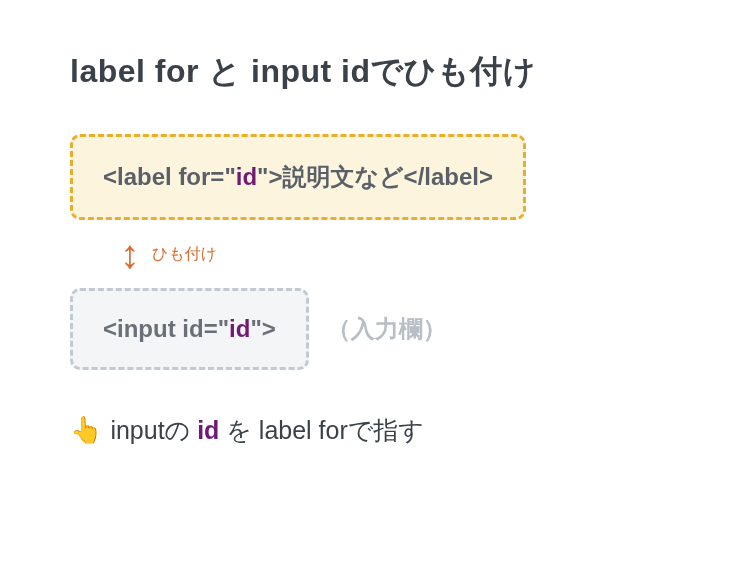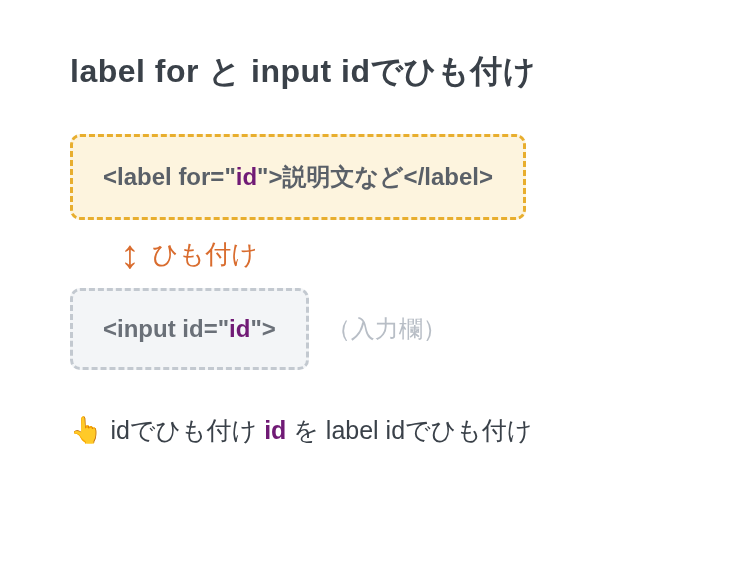--- a/index.html
+++ b/index.html
@@ -47,32 +47,32 @@
     gap: 12px;
     margin: 14px 0 14px 50px;
   }
   .double-arrow {
     font-size: 40px;
     color: #d96c2e;
     line-height: 1;
     font-weight: 700;
   }
   .connector-label {
-    font-size: 26px;
+    font-size: 16px;
     color: #d96c2e;
     font-weight: 500;
   }
   .input-row {
     display: flex;
     align-items: center;
   }
   .placeholder-note {
     font-size: 24px;
     color: #b8bec6;
-    font-weight: 400;
+    font-weight: 700;
   }
   .footer-note {
     margin-top: 44px;
     font-size: 25px;
     color: #3a4149;
     font-weight: 500;
     display: flex;
     align-items: center;
     gap: 8px;
   }
@@ -99,18 +99,18 @@
 <div class="input-row">
   <div class="box input-box">
     <span>&lt;input id="</span><span class="highlight-id">id</span><span>"&gt;</span>
   </div>
   <span class="placeholder-note">（入力欄）</span>
 </div>
 
 <div class="footer-note">
   <span class="emoji">👆</span>
   <span>
-    <span> idでひも付け </span><span class="highlight-id">id</span><span> を label idでひも付け</span>
+    <span> inputの </span><span class="highlight-id">id</span><span> を label forで指す</span>
   </span>
 </div>
 
 
 
 
 </body></html>

